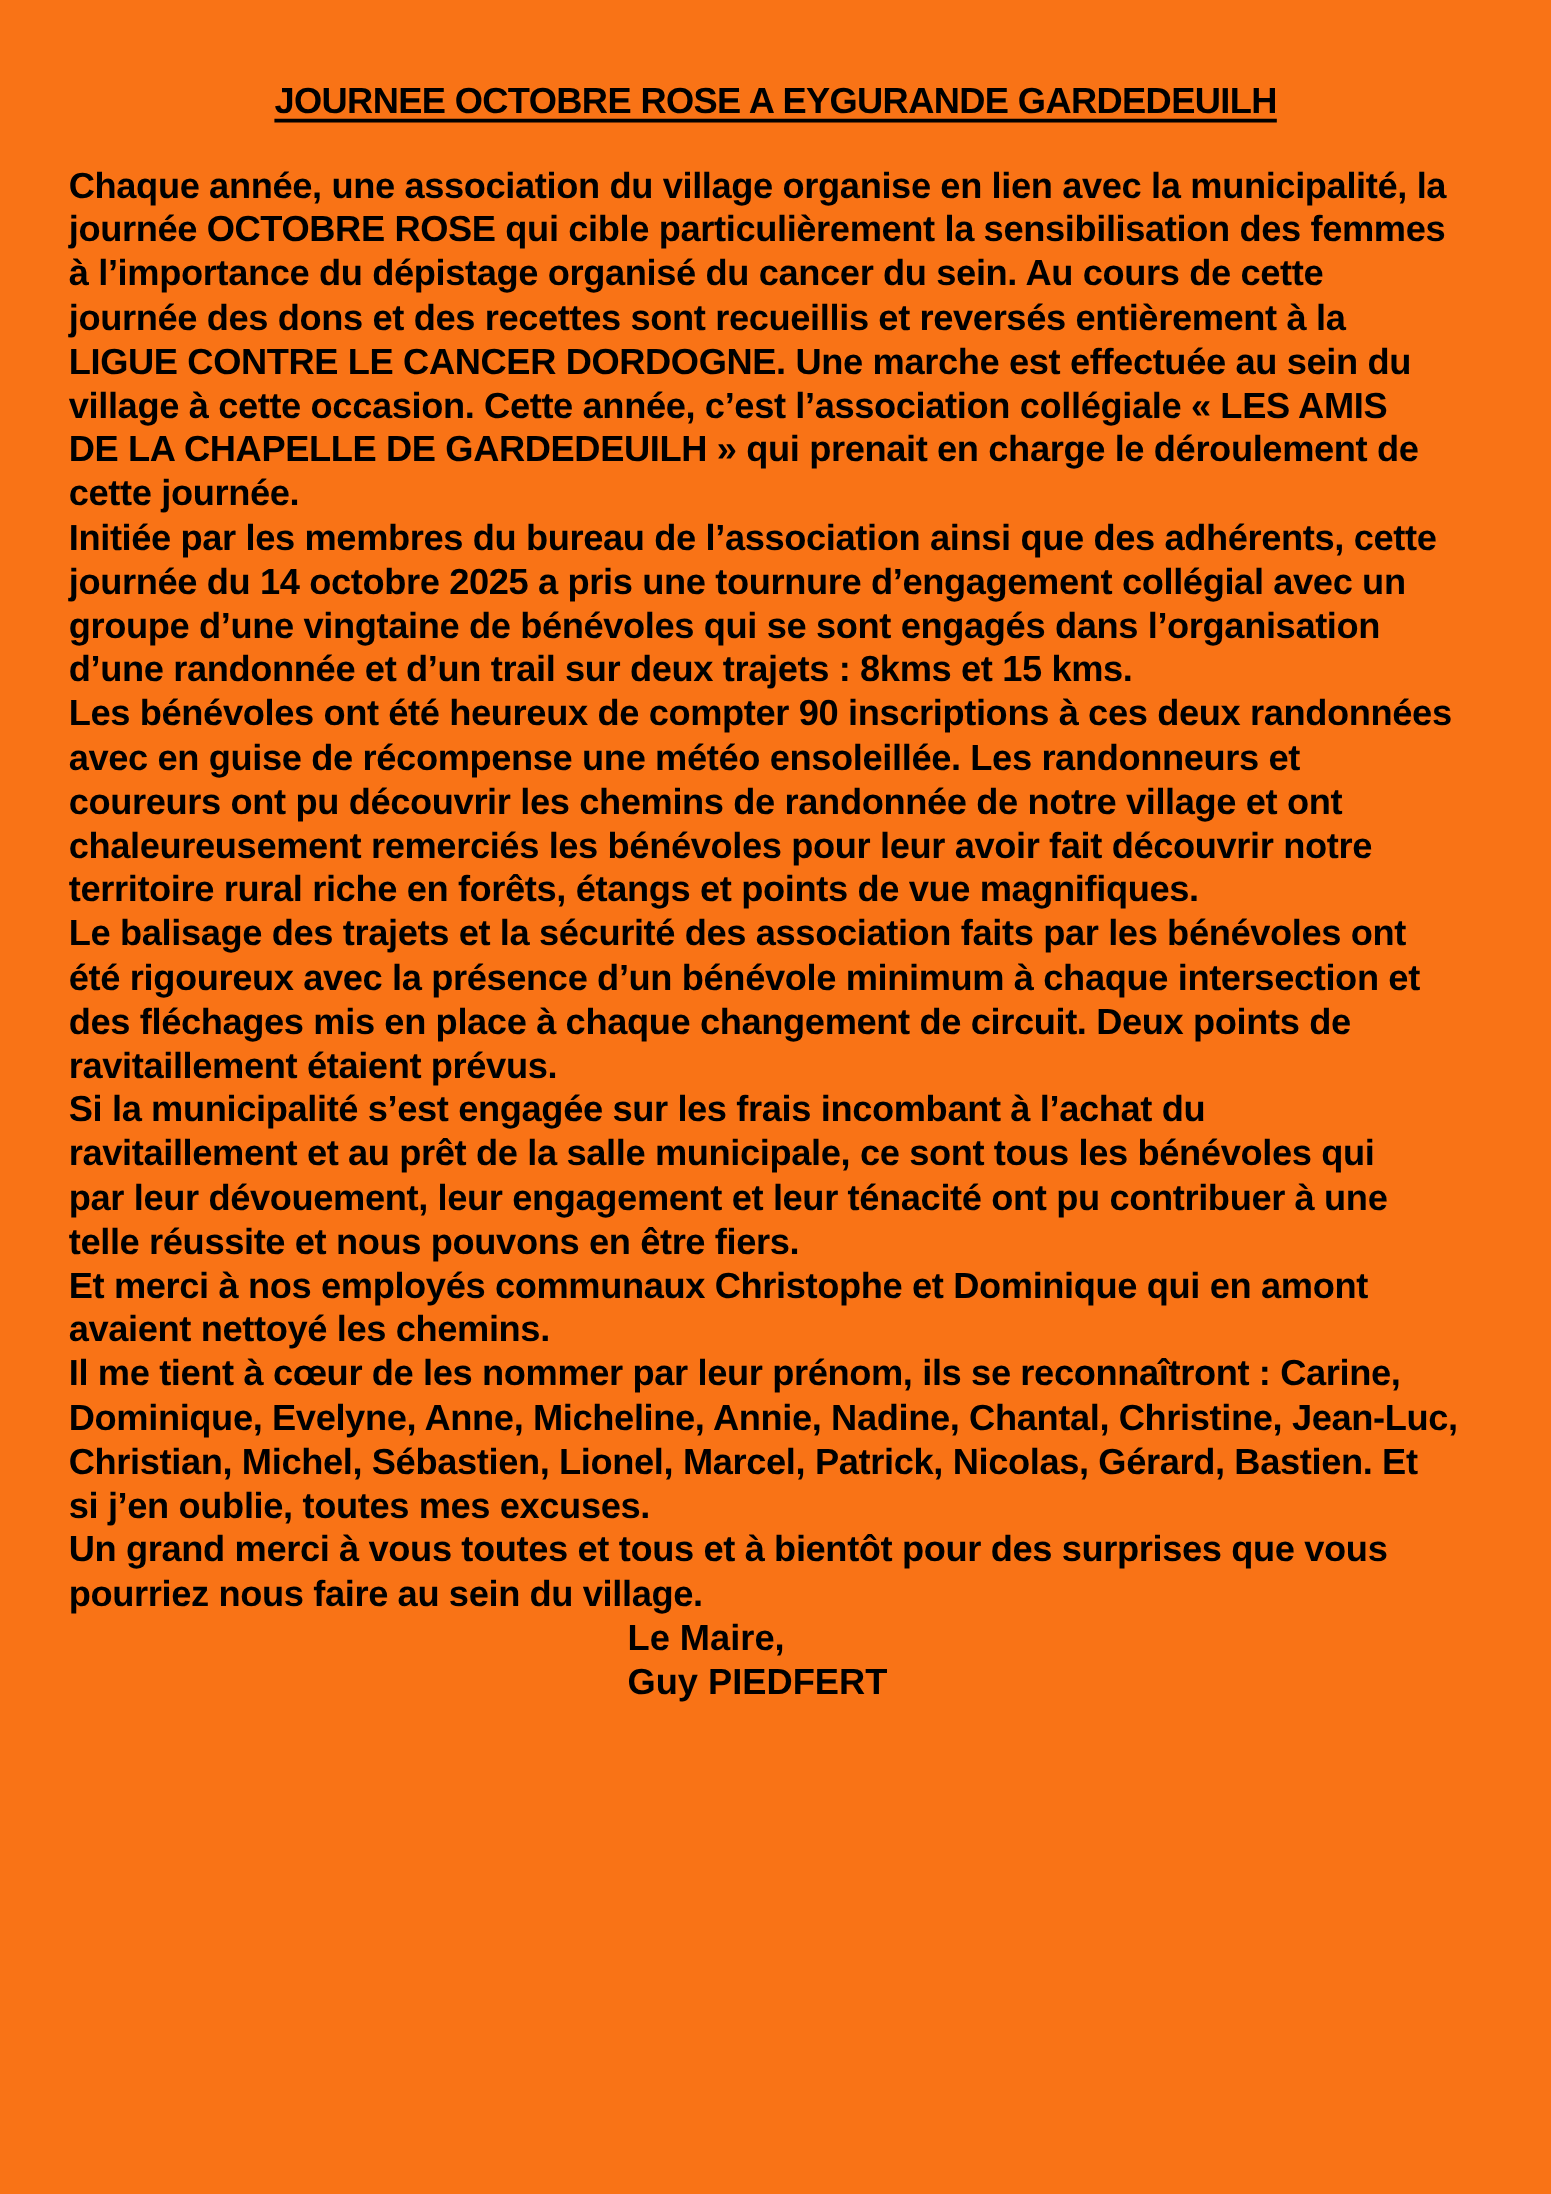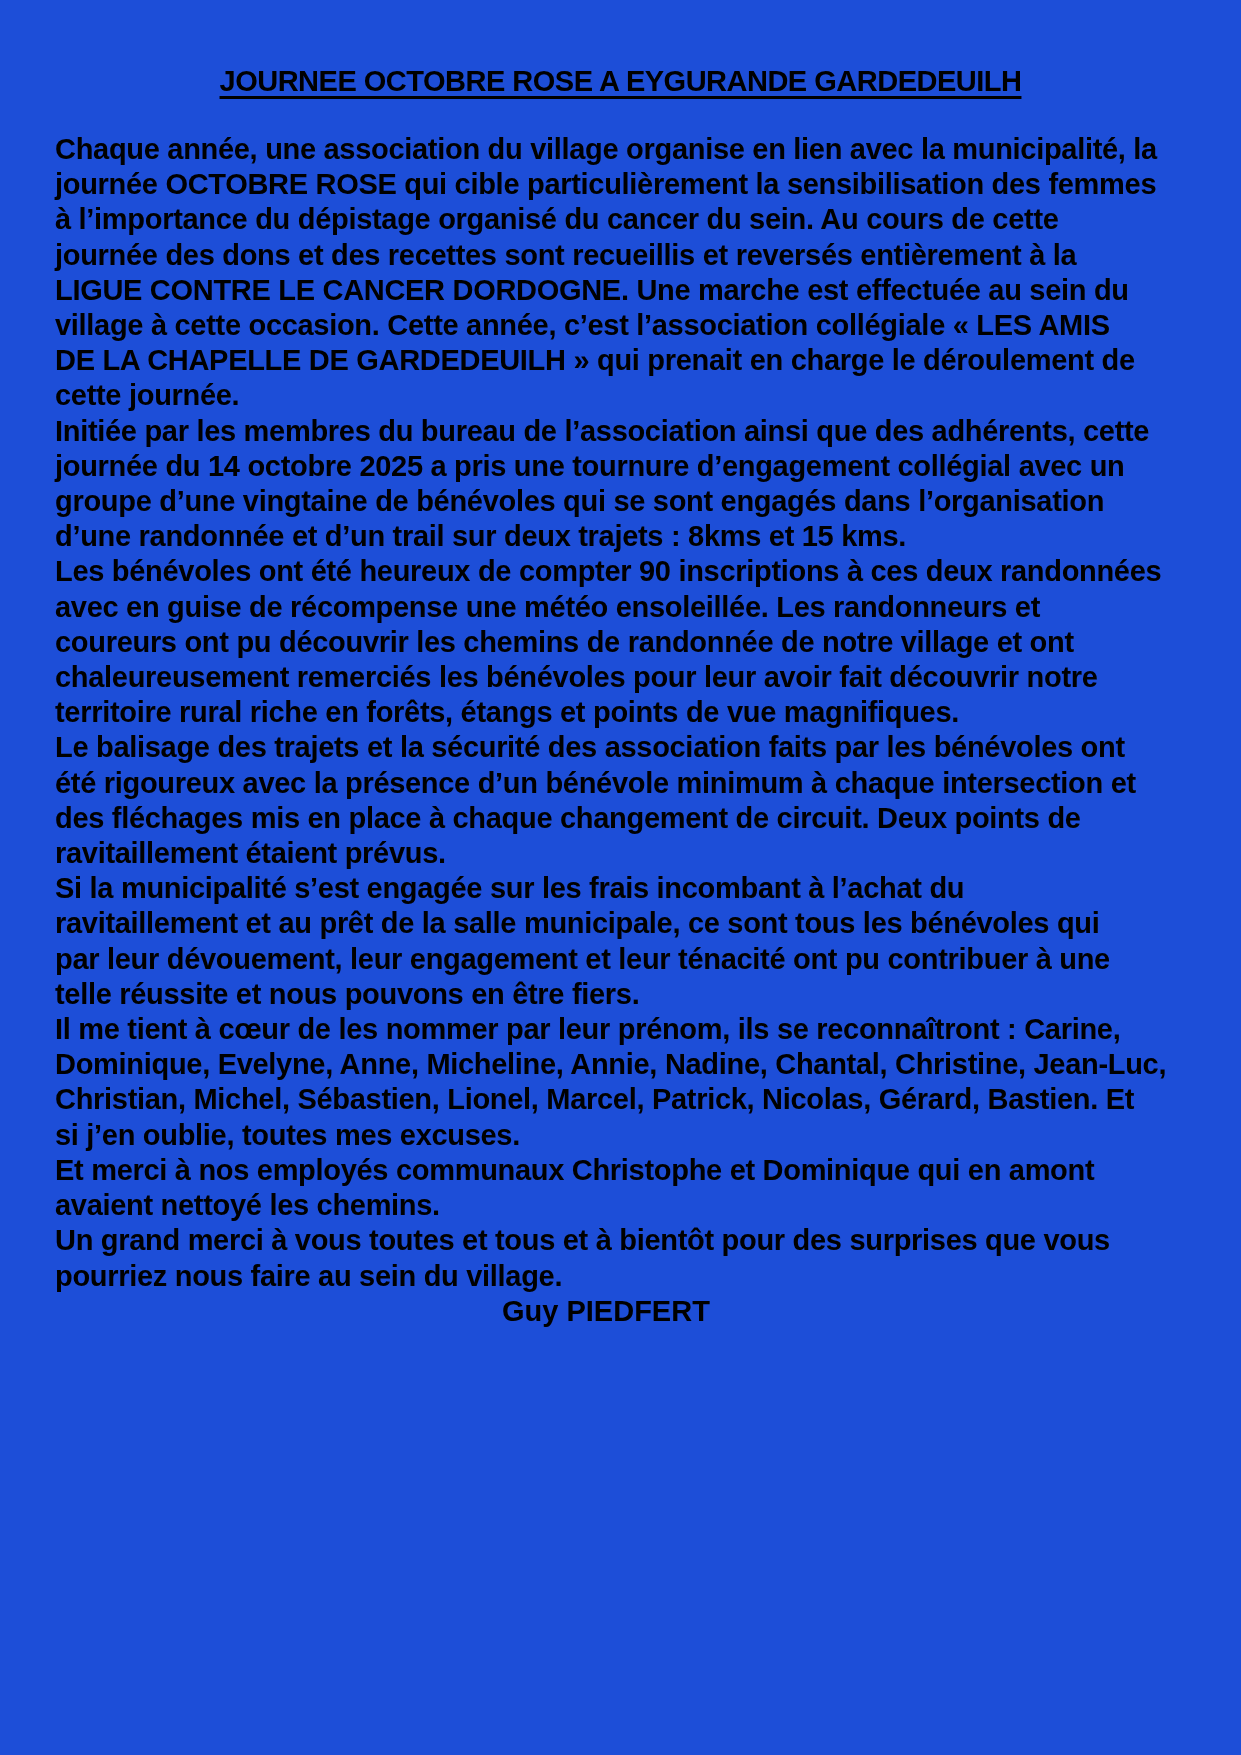--- a/index.html
+++ b/index.html
@@ -4,21 +4,21 @@
 <style>
   html, body {
     margin: 0;
     padding: 0;
     background: #ffffff;
   }
   .page {
     position: relative;
     width: 1241px;
     height: 1755px;
-    background: #1d4ed8;
+    background: #f97316;
     color: #000000;
     font-family: "Liberation Sans", "DejaVu Sans", sans-serif;
     font-weight: bold;
     font-size: 29px;
     line-height: 35.2px;
     overflow: hidden;
   }
   .doc-title {
     position: absolute;
     top: 64px;
@@ -79,27 +79,28 @@
 chaleureusement remerciés les bénévoles pour leur avoir fait découvrir notre
 territoire rural riche en forêts, étangs et points de vue magnifiques.</p>
     <p>Le balisage des trajets et la sécurité des association faits par les bénévoles ont
 été rigoureux avec la présence d’un bénévole minimum à chaque intersection et
 des fléchages mis en place à chaque changement de circuit. Deux points de
 ravitaillement étaient prévus.</p>
     <p>Si la municipalité s’est engagée sur les frais incombant à l’achat du
 ravitaillement et au prêt de la salle municipale, ce sont tous les bénévoles qui
 par leur dévouement, leur engagement et leur ténacité ont pu contribuer à une
 telle réussite et nous pouvons en être fiers.</p>
+    <p>Et merci à nos employés communaux Christophe et Dominique qui en amont
+avaient nettoyé les chemins.</p>
     <p>Il me tient à cœur de les nommer par leur prénom, ils se reconnaîtront : Carine,
 Dominique, Evelyne, Anne, Micheline, Annie, Nadine, Chantal, Christine, Jean-Luc,
 Christian, Michel, Sébastien, Lionel, Marcel, Patrick, Nicolas, Gérard, Bastien. Et
 si j’en oublie, toutes mes excuses.</p>
-    <p>Et merci à nos employés communaux Christophe et Dominique qui en amont
-avaient nettoyé les chemins.</p>
     <p>Un grand merci à vous toutes et tous et à bientôt pour des surprises que vous
 pourriez nous faire au sein du village.</p>
 
     <div class="signature-block">
+      <div>Le Maire,</div>
       <div>Guy PIEDFERT</div>
     </div>
   </div>
 
 </div>
 
 </body></html>

